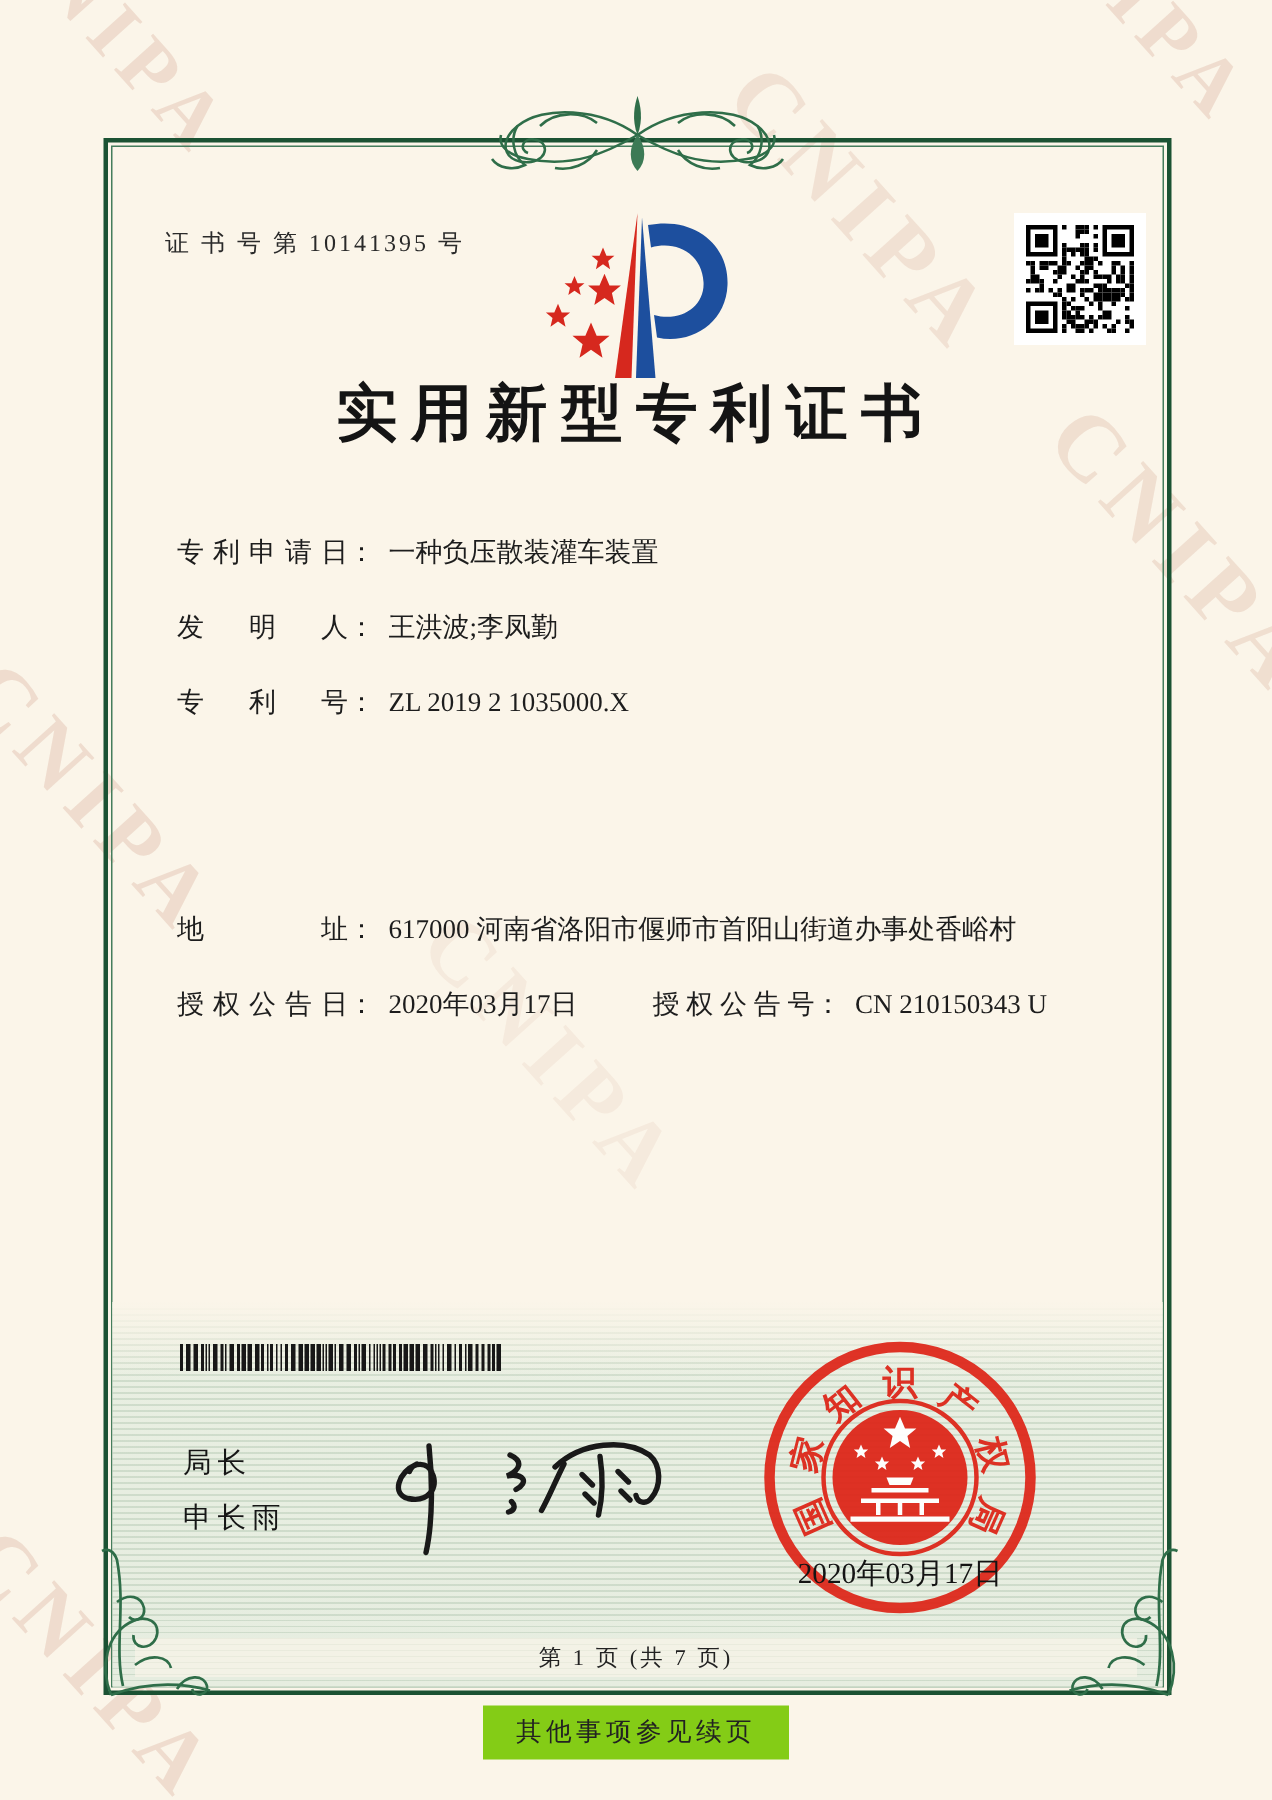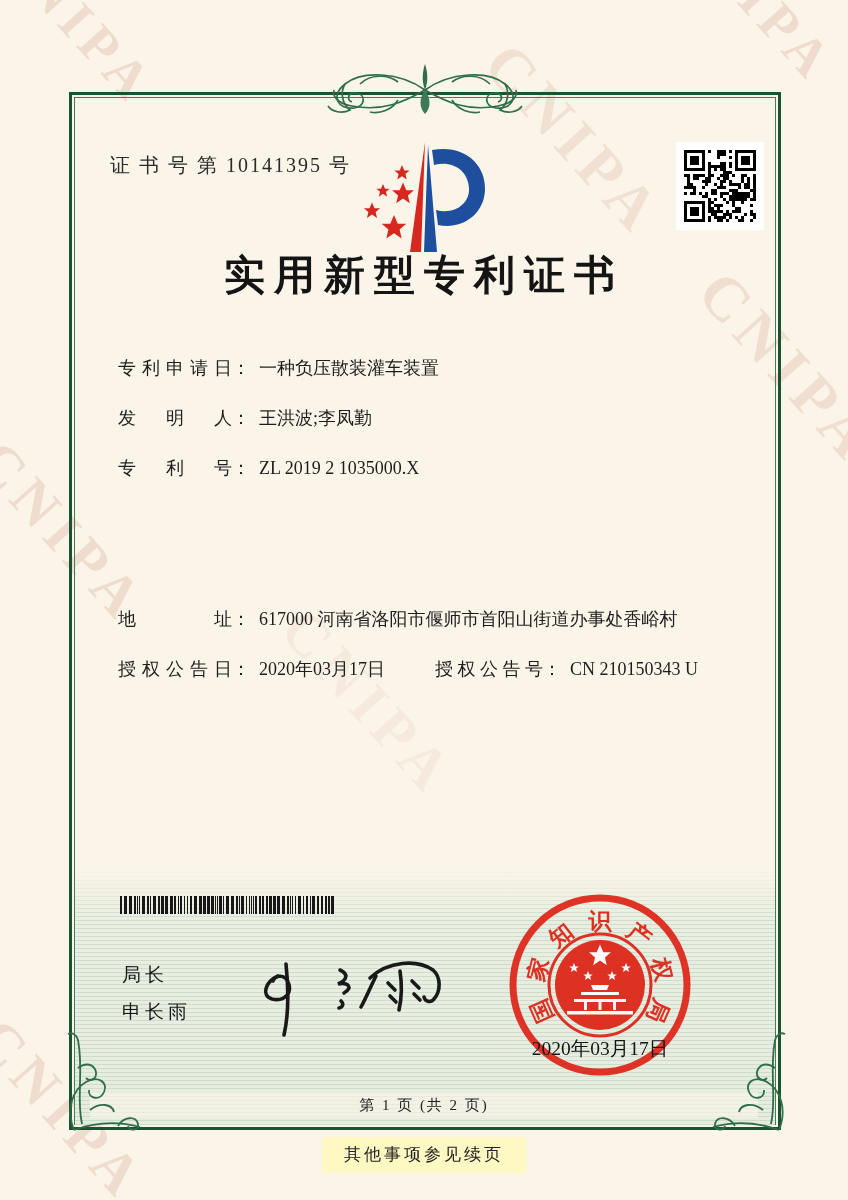--- a/index.html
+++ b/index.html
@@ -37,21 +37,21 @@
   }
   .waves::before {
     content:""; position:absolute; left:0; top:0; right:0; height:52px;
     background:linear-gradient(#fbf5e9, rgba(251,245,233,0));
   }
   .footer-strip { position:absolute; left:90px; top:1092px; width:668px; height:26px;
     background:rgba(251,245,233,0.6); z-index:3; }
 
   .content { position:absolute; inset:0; z-index:4; }
 
-  .cert-no { position:absolute; left:110px; top:152px; font-size:20px; letter-spacing:2px; color:#2a2a2a; }
+  .cert-no { position:absolute; left:110px; top:152px; font-size:16px; letter-spacing:2px; color:#2a2a2a; }
 
   .title {
     position:absolute; left:0; top:248px; width:848px; text-align:center;
     font-size:41px; font-weight:bold; letter-spacing:9px; color:#141414;
   }
 
   .qr-box { position:absolute; left:676px; top:142px; width:88px; height:88px; background:#fff; }
   .qr-box svg { position:absolute; left:8px; top:8px; }
 
   .field { position:absolute; left:118px; font-size:18px; white-space:nowrap; color:#1d1d1d; }
@@ -69,21 +69,21 @@
 
   .officer-title { position:absolute; left:122px; top:962px; font-size:19px; letter-spacing:4px;
     font-family:"Liberation Sans", sans-serif; color:#161616; }
   .officer-name  { position:absolute; left:122px; top:999px; font-size:19px; letter-spacing:4px;
     font-family:"Liberation Sans", sans-serif; color:#161616; }
 
   .page-ind { position:absolute; left:0; top:1096px; width:848px; text-align:center;
     font-size:15px; letter-spacing:2px; color:#222; z-index:5;}
 
   .cont-note { position:absolute; left:322px; top:1137px; width:204px; height:36px;
-    background:#fef9c3; text-align:center; line-height:36px; font-size:17px;
+    background:#84cc16; text-align:center; line-height:36px; font-size:17px;
     letter-spacing:3px; color:#222; z-index:5; }
 
   svg text { font-family:"Liberation Serif", serif; }
   .seal-svg { position:absolute; left:505px; top:890px; z-index:6; }
   .sig-svg  { position:absolute; left:248px; top:938px; z-index:6; }
   .logo-svg { position:absolute; left:350px; top:136px; }
   .orn-top  { position:absolute; left:300px; top:60px; z-index:3; }
   .orn-bl   { position:absolute; left:60px;  top:1028px; z-index:3; }
   .orn-br   { position:absolute; left:693px; top:1028px; z-index:3; }
 </style>
@@ -423,16 +423,16 @@
     <text x="95" y="39" text-anchor="middle" font-size="23" font-weight="bold" fill="#dd2316" opacity="0.93" transform="rotate(-114 95 95)">国</text>
       <text x="95" y="39" text-anchor="middle" font-size="23" font-weight="bold" fill="#dd2316" opacity="0.93" transform="rotate(-76 95 95)">家</text>
       <text x="95" y="39" text-anchor="middle" font-size="23" font-weight="bold" fill="#dd2316" opacity="0.93" transform="rotate(-38 95 95)">知</text>
       <text x="95" y="39" text-anchor="middle" font-size="23" font-weight="bold" fill="#dd2316" opacity="0.93" transform="rotate(0 95 95)">识</text>
       <text x="95" y="39" text-anchor="middle" font-size="23" font-weight="bold" fill="#dd2316" opacity="0.93" transform="rotate(38 95 95)">产</text>
       <text x="95" y="39" text-anchor="middle" font-size="23" font-weight="bold" fill="#dd2316" opacity="0.93" transform="rotate(76 95 95)">权</text>
       <text x="95" y="39" text-anchor="middle" font-size="23" font-weight="bold" fill="#dd2316" opacity="0.93" transform="rotate(114 95 95)">局</text>
       <text id="seal-date" x="95" y="165" text-anchor="middle" font-size="19.5" fill="#141414">2020年03月17日</text>
   </svg>
 
-  <div class="page-ind">第 1 页 (共 2 页)</div>
+  <div class="page-ind">第 1 页 (共 7 页)</div>
   <div class="cont-note">其他事项参见续页</div>
 
 </div>
 
 </body></html>

